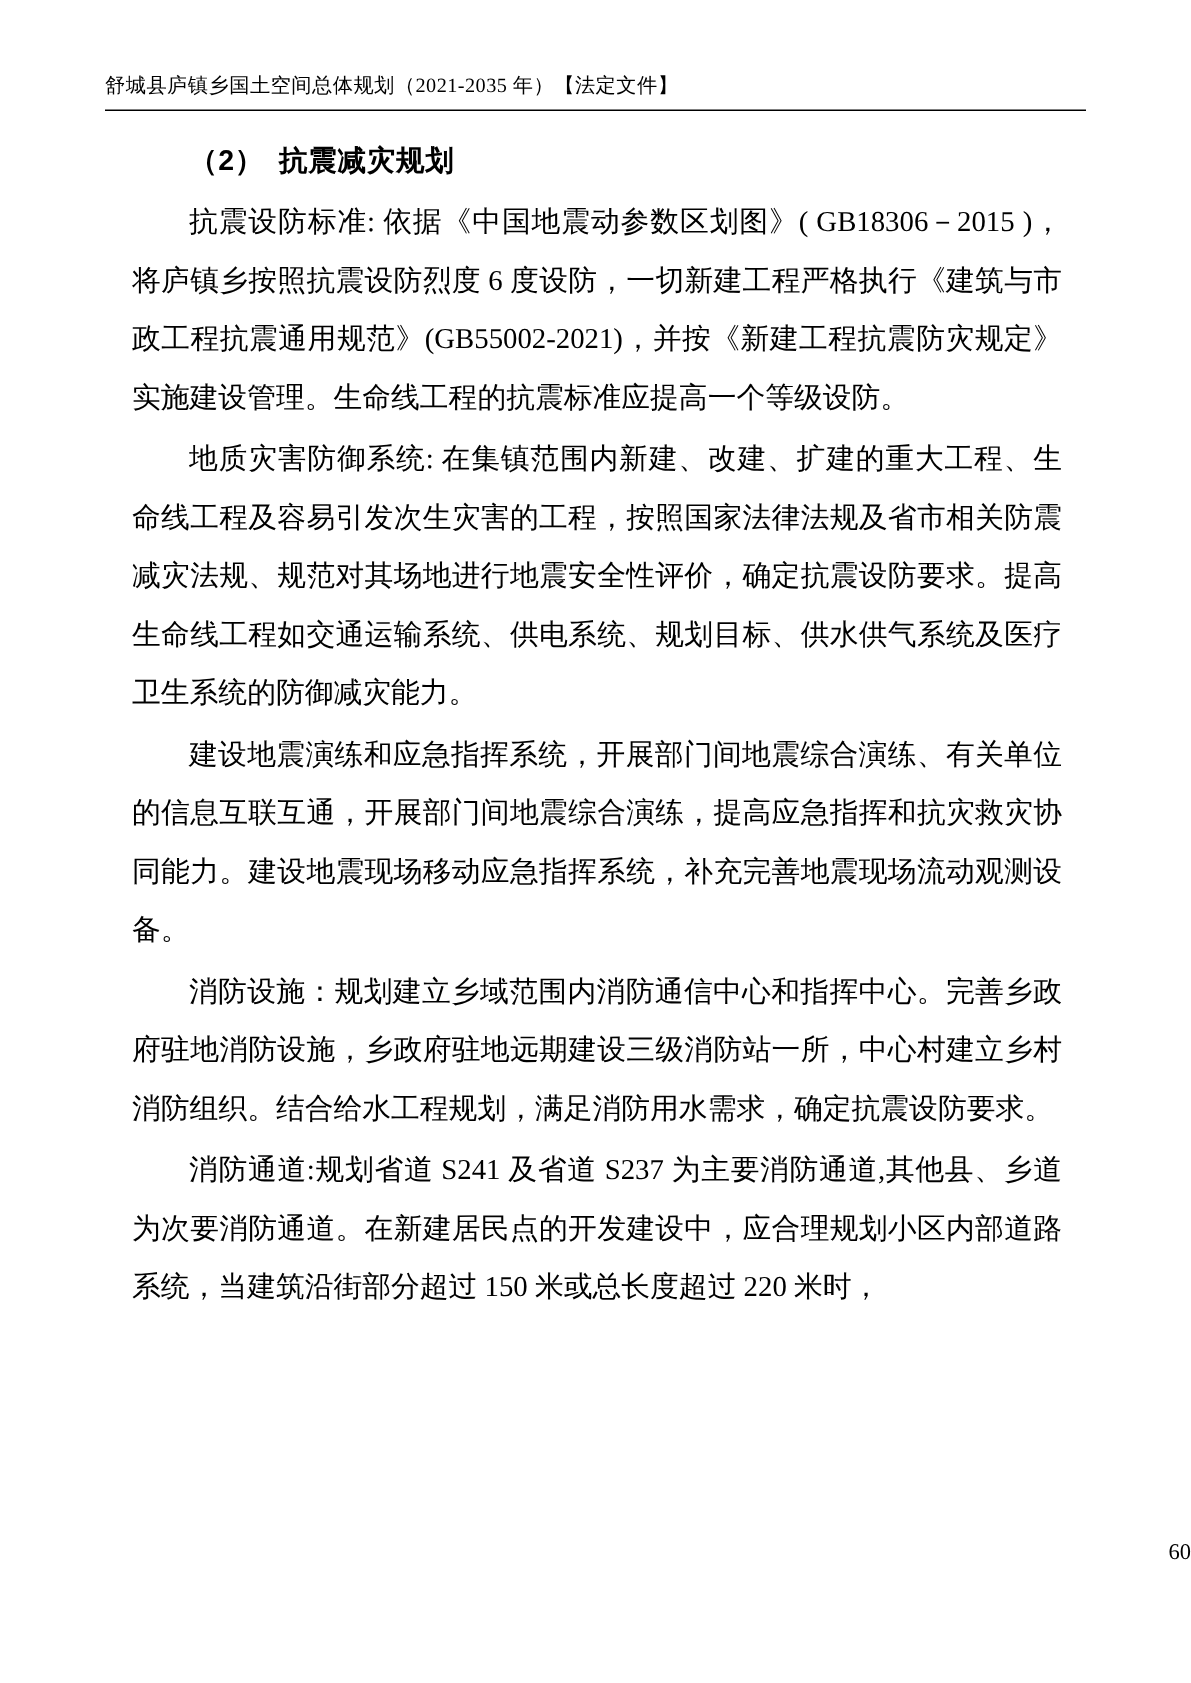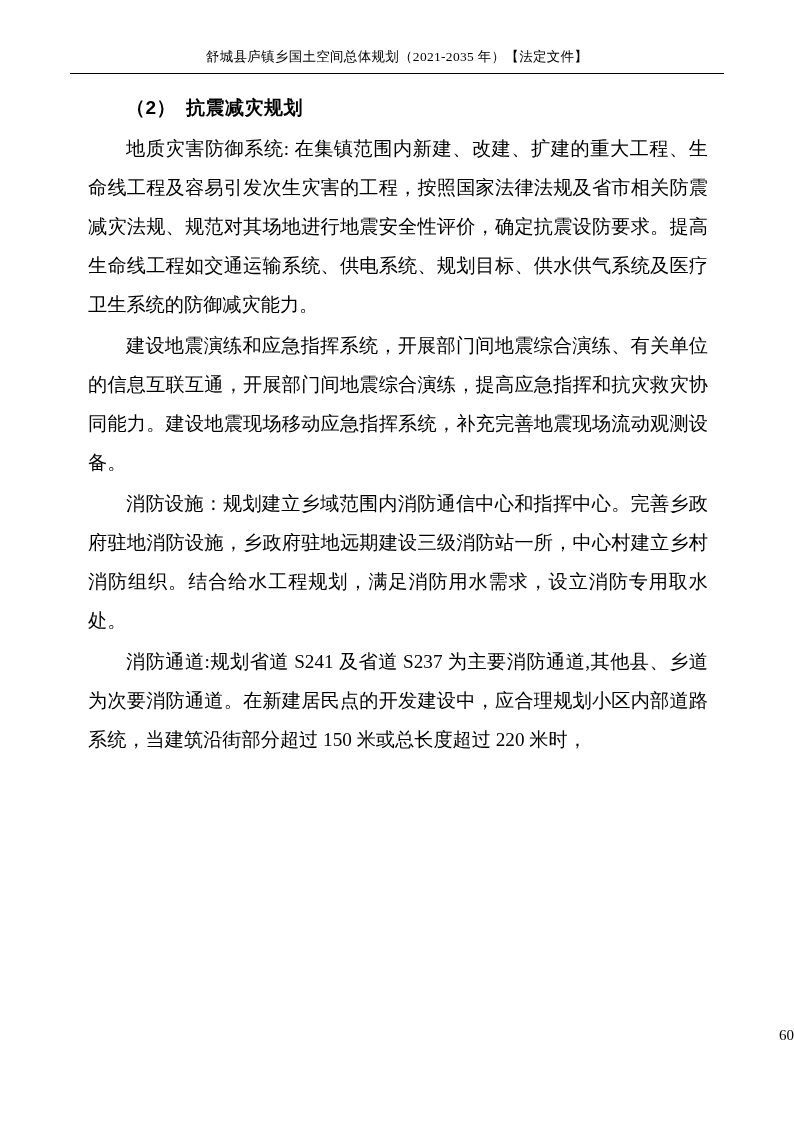--- a/index.html
+++ b/index.html
@@ -20,21 +20,20 @@
     height: 1122px;
     box-sizing: border-box;
     padding: 0;
     position: relative;
   }
   .header {
     position: absolute;
     top: 48px;
     left: 70px;
     right: 70px;
-    text-align: center;
   }
   .header-text {
     font-size: 13.5px;
     letter-spacing: 0.3px;
     font-family: "Liberation Serif", "DejaVu Serif", serif;
     color: #000;
   }
   .header-rule {
     margin-top: 7px;
     border-bottom: 1.2px solid #000;
@@ -84,29 +83,30 @@
 
   <div class="header">
     <div class="header-text">舒城县庐镇乡国土空间总体规划（2021-2035 年）【法定文件】</div>
     <div class="header-rule"></div>
   </div>
 
   <div class="content">
 
     <p class="heading"><span class="num">（2）</span><span>抗震减灾规划</span></p>
 
+    <p class="indent">抗震设防标准: 依据《中国地震动参数区划图》( GB18306－2015 )，将庐镇乡按照抗震设防烈度 6 度设防，一切新建工程严格执行《建筑与市政工程抗震通用规范》(GB55002-2021)，并按《新建工程抗震防灾规定》实施建设管理。生命线工程的抗震标准应提高一个等级设防。</p>
 
 
     <p class="indent">地质灾害防御系统: 在集镇范围内新建、改建、扩建的重大工程、生命线工程及容易引发次生灾害的工程，按照国家法律法规及省市相关防震减灾法规、规范对其场地进行地震安全性评价，确定抗震设防要求。提高生命线工程如交通运输系统、供电系统、规划目标、供水供气系统及医疗卫生系统的防御减灾能力。</p>
 
 
     <p class="indent">建设地震演练和应急指挥系统，开展部门间地震综合演练、有关单位的信息互联互通，开展部门间地震综合演练，提高应急指挥和抗灾救灾协同能力。建设地震现场移动应急指挥系统，补充完善地震现场流动观测设备。</p>
 
 
-    <p class="indent">消防设施：规划建立乡域范围内消防通信中心和指挥中心。完善乡政府驻地消防设施，乡政府驻地远期建设三级消防站一所，中心村建立乡村消防组织。结合给水工程规划，满足消防用水需求，设立消防专用取水处。</p>
+    <p class="indent">消防设施：规划建立乡域范围内消防通信中心和指挥中心。完善乡政府驻地消防设施，乡政府驻地远期建设三级消防站一所，中心村建立乡村消防组织。结合给水工程规划，满足消防用水需求，确定抗震设防要求。</p>
 
     <p class="indent">消防通道:规划省道 S241 及省道 S237 为主要消防通道,其他县、乡道为次要消防通道。在新建居民点的开发建设中，应合理规划小区内部道路系统，当建筑沿街部分超过 150 米或总长度超过 220 米时，</p>
 
   </div>
 
   <div class="footer">
     <span>60</span>
   </div>
 
 </div>

